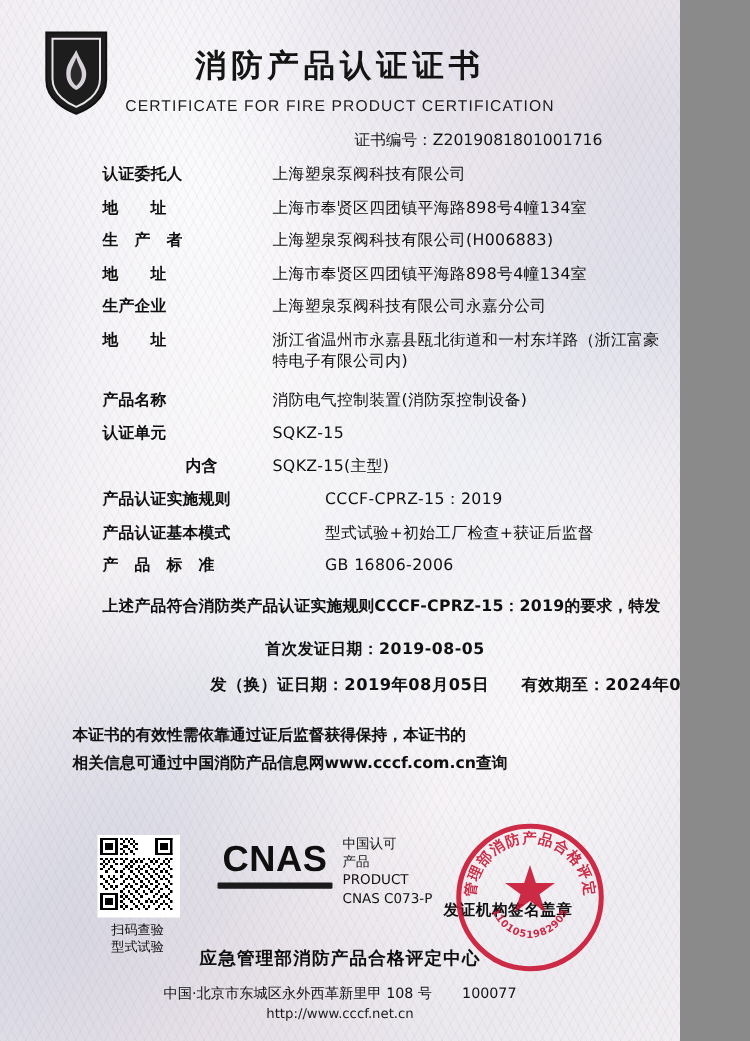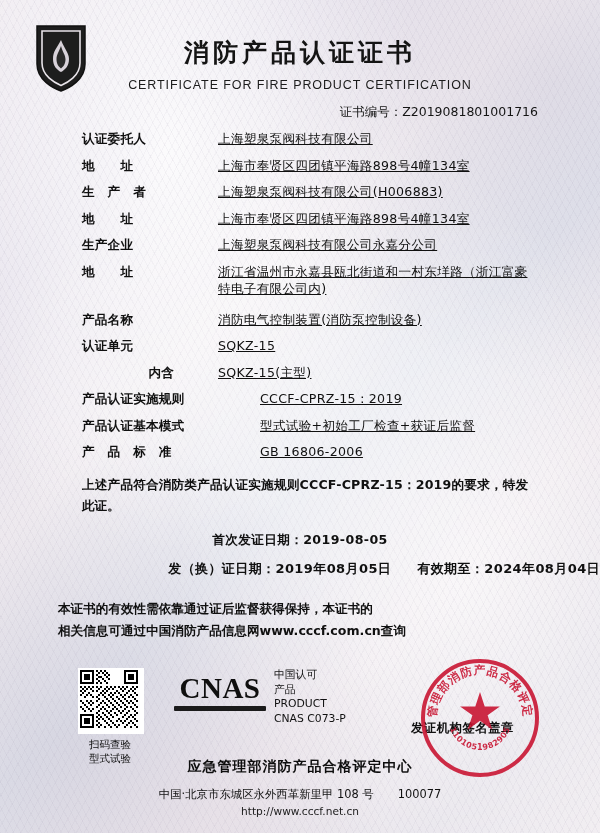--- a/index.html
+++ b/index.html
@@ -5,21 +5,21 @@
   html, body {
     margin: 0;
     padding: 0;
     background: #8a8a8a;
   }
   body {
     font-family: "DejaVu Sans", "Liberation Sans", sans-serif;
   }
   #cert {
     position: relative;
-    width: 600px;
+    width: 544px;
     height: 833px;
     overflow: hidden;
     background:
       radial-gradient(ellipse at 28% 18%, rgba(255,255,255,0.85) 0%, rgba(255,255,255,0) 42%),
       radial-gradient(ellipse at 78% 70%, rgba(255,255,255,0.6) 0%, rgba(255,255,255,0) 45%),
       linear-gradient(135deg, #efeaf0 0%, #e6e2ec 20%, #f2eef2 38%, #e4e6ee 55%, #efe9ee 72%, #e6e3ea 88%, #f0ecf0 100%);
   }
   
   #cert::before {
     content: "";
@@ -99,21 +99,20 @@
   .lbl {
     width: 92px;
     flex: 0 0 92px;
     font-weight: bold;
     letter-spacing: 0.2px;
     white-space: nowrap;
   }
   .val {
     flex: 1 1 auto;
     letter-spacing: 0.3px;
-    text-decoration: underline;
   }
 
   .para {
     padding: 0 62px 0 82px;
     line-height: 21px;
     font-weight: bold;
     letter-spacing: 0.2px;
     margin-top: 14px;
   }
   .para2 {
@@ -167,21 +166,21 @@
     color: #111;
   }
   .cnas {
     position: absolute;
     left: 168px;
     top: 672px;
     width: 104px;
     text-align: center;
   }
   .cnas-logo {
-    font-family: Liberation Serif, serif;
+    font-family: Liberation Sans, sans-serif;
     font-size: 29px;
     font-weight: bold;
     letter-spacing: 0.5px;
     color: #0f0f0f;
     line-height: 32px;
   }
   .cnas-bar {
     width: 92px;
     height: 5px;
     margin: 2px auto 0;
@@ -322,21 +321,20 @@
       <div class="lbl" style="width:134px;flex:0 0 134px">产品认证基本模式</div>
       <div class="val">型式试验+初始工厂检查+获证后监督</div>
     </div>
 
     <div class="row">
       <div class="lbl" style="width:134px;flex:0 0 134px">产　品　标　准</div>
       <div class="val">GB 16806-2006</div>
     </div>
 
     <div class="para">上述产品符合消防类产品认证实施规则CCCF-CPRZ-15：2019的要求，特发</div>
-    <div class="para2">此证。</div>
 
     <div class="center-line">
       <span>首次发证日期：</span><span>2019-08-05</span>
     </div>
 
     <div class="dates-line">
       <span>发（换）证日期：</span><span>2019年08月05日</span><span class="gap"></span><span>有效期至：</span><span>2024年08月04日</span>
     </div>
 
     <div class="notice">

